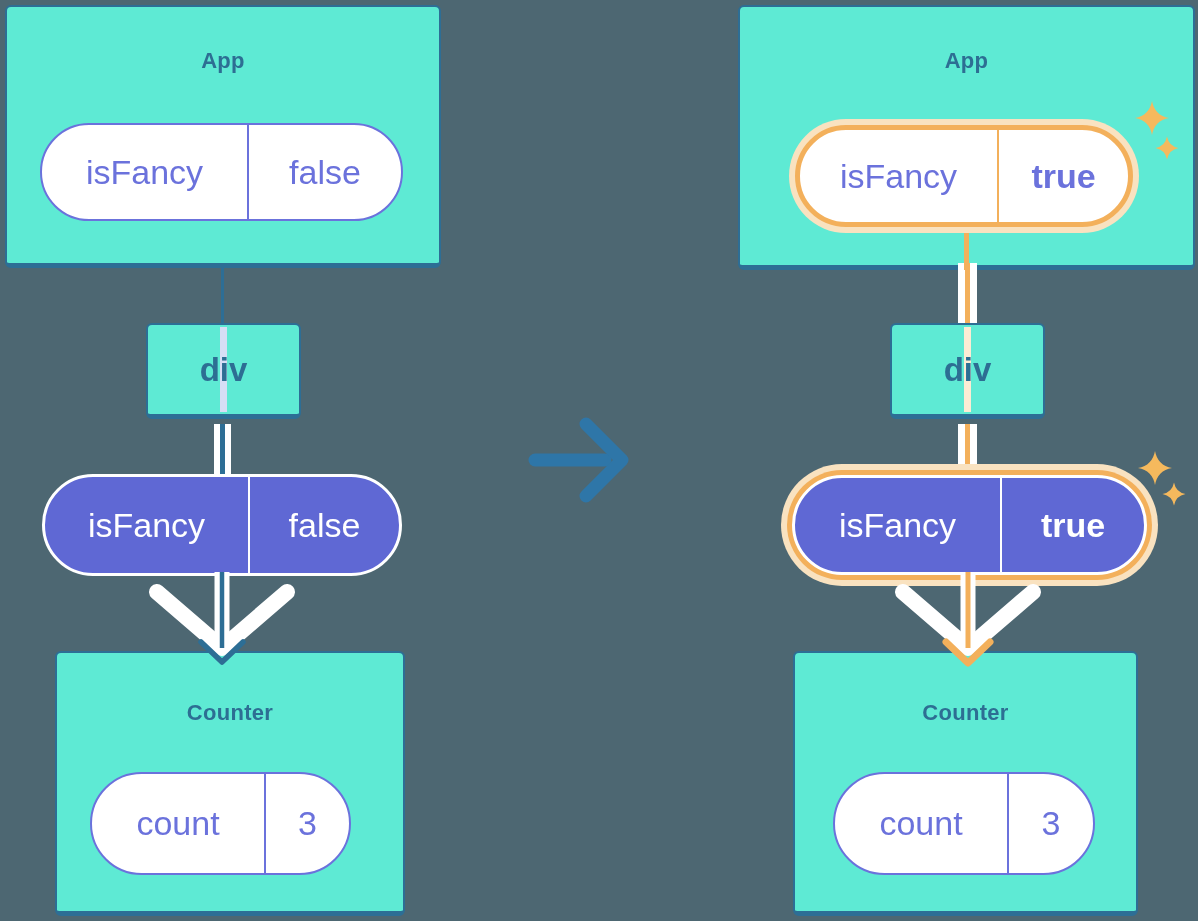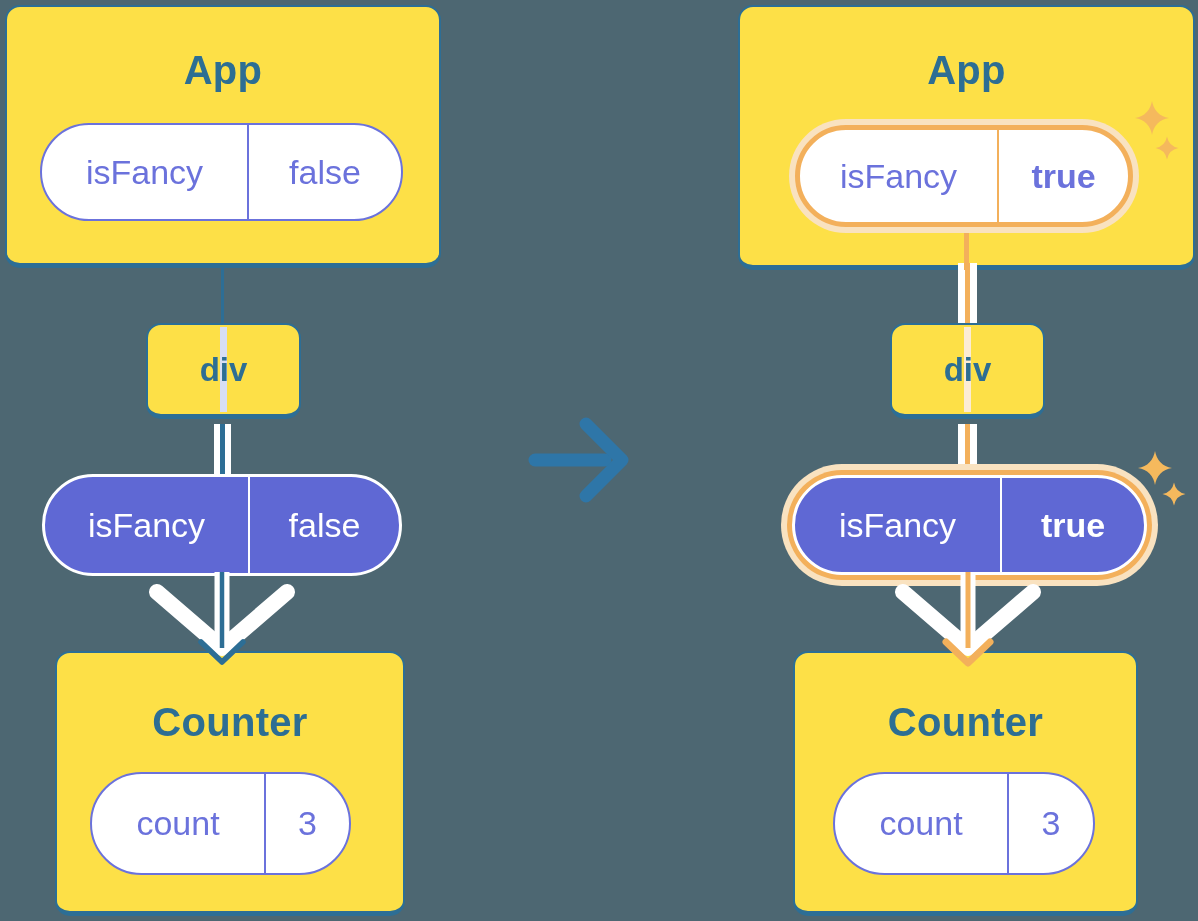--- a/index.html
+++ b/index.html
@@ -4,23 +4,23 @@
 <style>
   :root{
     --bg:#4d6772; --teal:#2d6e95; --teal-text:#2d6e93; --arrow:#2e76a8;
     --purple:#5f68d4; --purple-line:#6b72dc; --orange:#f3b05b; --glow:#f9e2c0;
     --pale-blue:#d7def5; --pale-orange:#fcecd4; --sparkle:#f5b95d;
   }
   html,body{margin:0;padding:0;}
   .stage{position:relative;width:1198px;height:921px;background:var(--bg);
          font-family:"Liberation Sans",sans-serif;overflow:hidden;}
   .abs{position:absolute;}
-  .card{background:#fde047;border:2.5px solid var(--teal);border-bottom-width:5px;
-        border-radius:15px;box-sizing:border-box;text-align:right;}
-  .card-title{color:var(--teal-text);font-size:40px;font-weight:600;text-align:center;
+  .card{background:#5eead4;border:2.5px solid var(--teal);border-bottom-width:5px;
+        border-radius:6px;box-sizing:border-box;text-align:right;}
+  .card-title{color:var(--teal-text);font-size:22px;font-weight:600;text-align:center;
               letter-spacing:.3px;}
   .pill{display:flex;align-items:stretch;border-radius:70px;box-sizing:border-box;}
   .cell{display:flex;align-items:center;justify-content:center;font-size:34px;}
   .pill-outline{border:2.5px solid var(--purple-line);background:#fff;color:var(--purple-line);}
   .pill-outline .cell+.cell{border-left:2.5px solid var(--purple-line);}
   .pill-solid{background:var(--purple);border:3px solid #fff;color:#fff;}
   .pill-solid .cell+.cell{border-left:2.5px solid #fff;}
   .pill-prop-hl{background:#fff;border:5px solid var(--orange);color:var(--purple-line);
                 box-shadow:0 0 0 6px var(--glow);}
   .pill-prop-hl .cell+.cell{border-left:2.5px solid var(--orange);}

